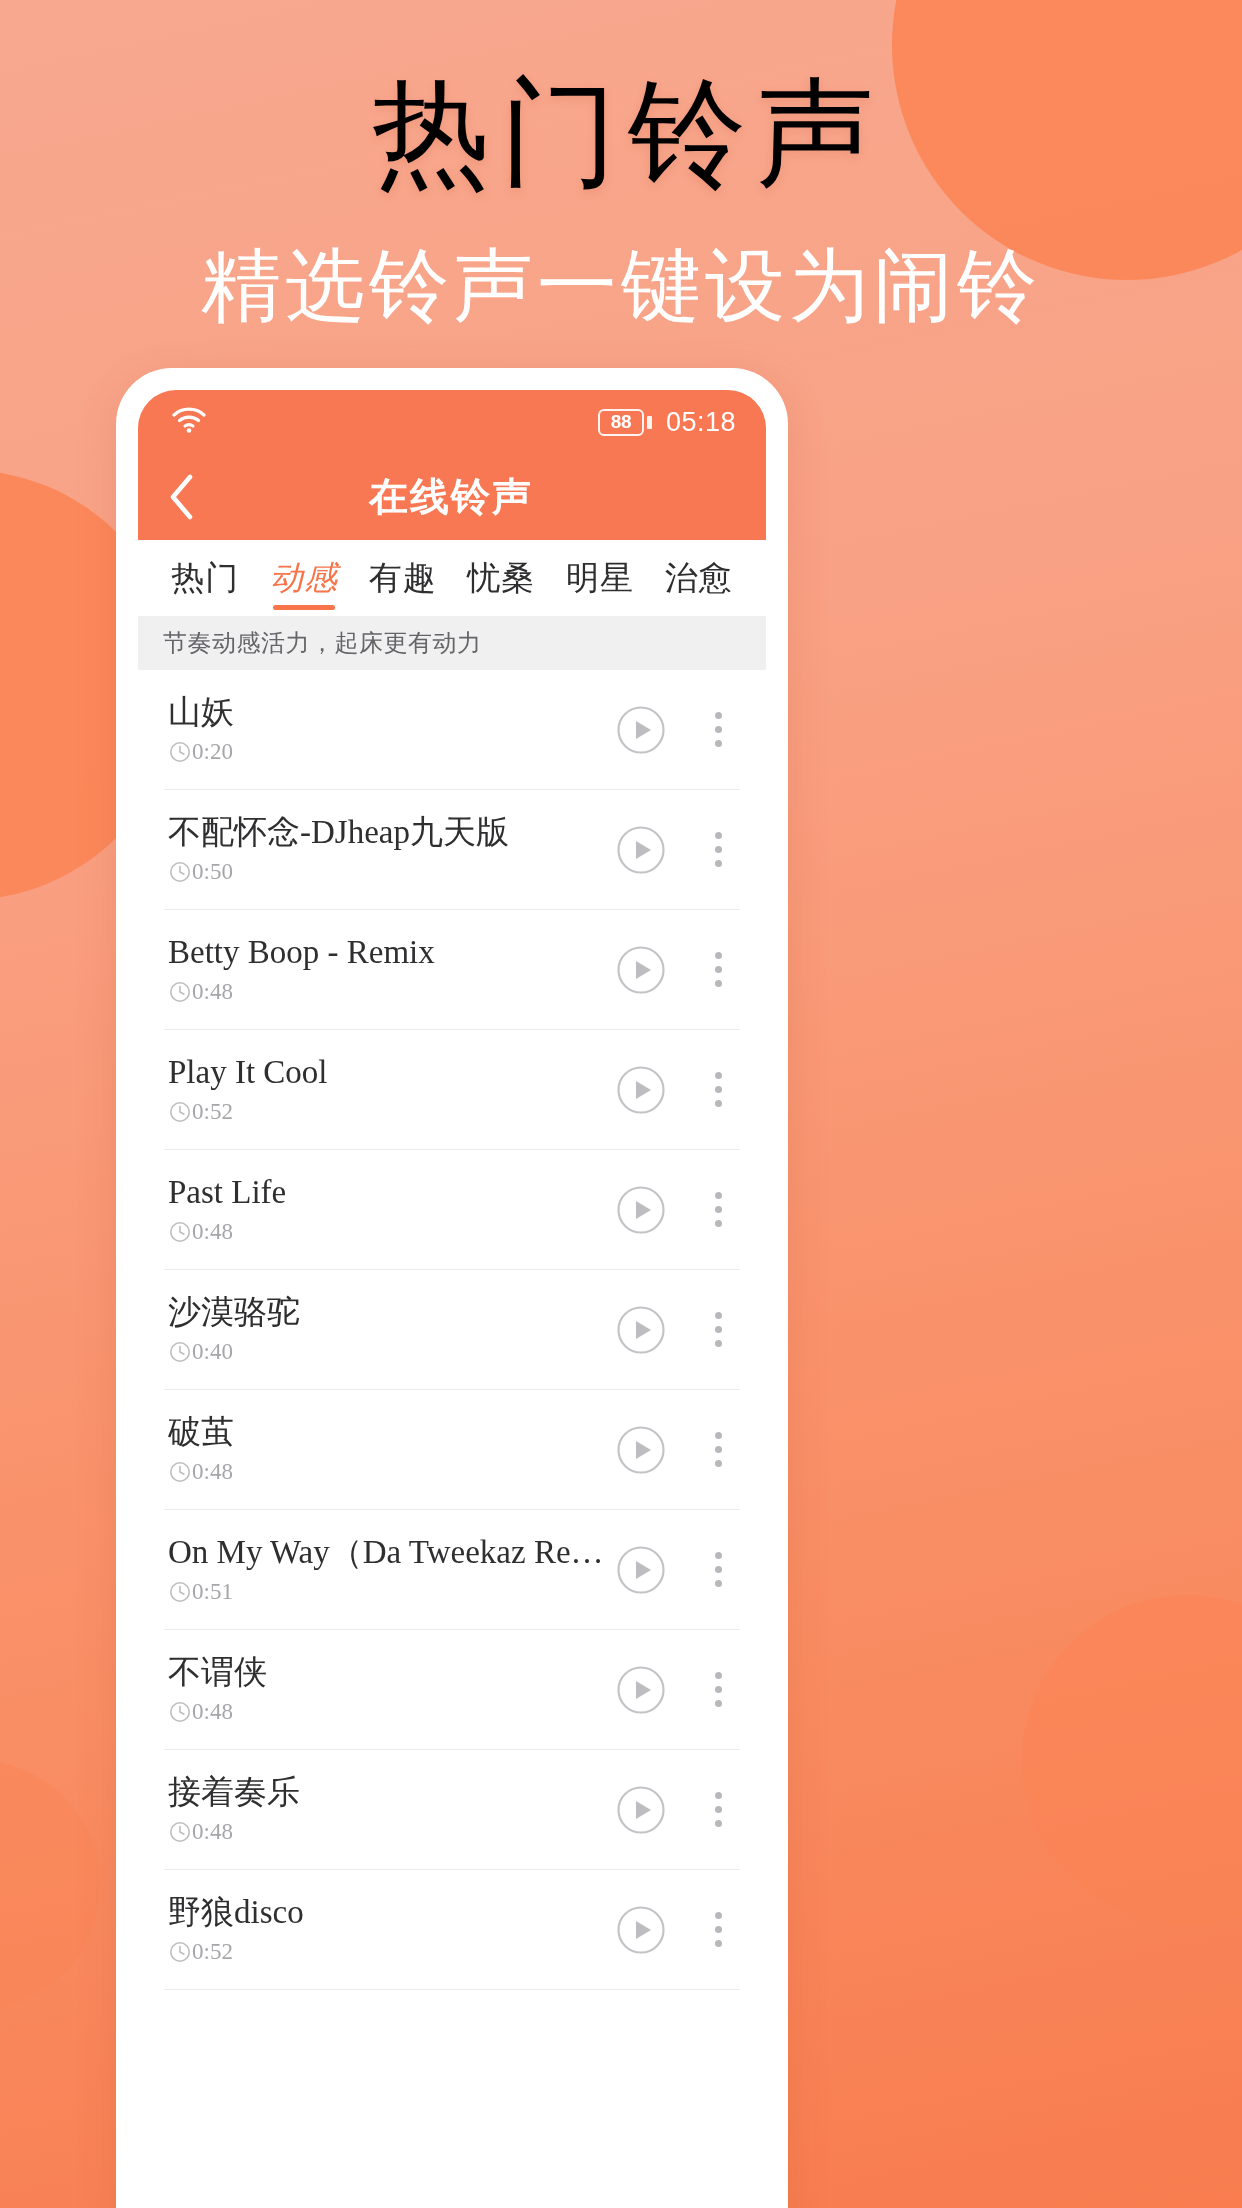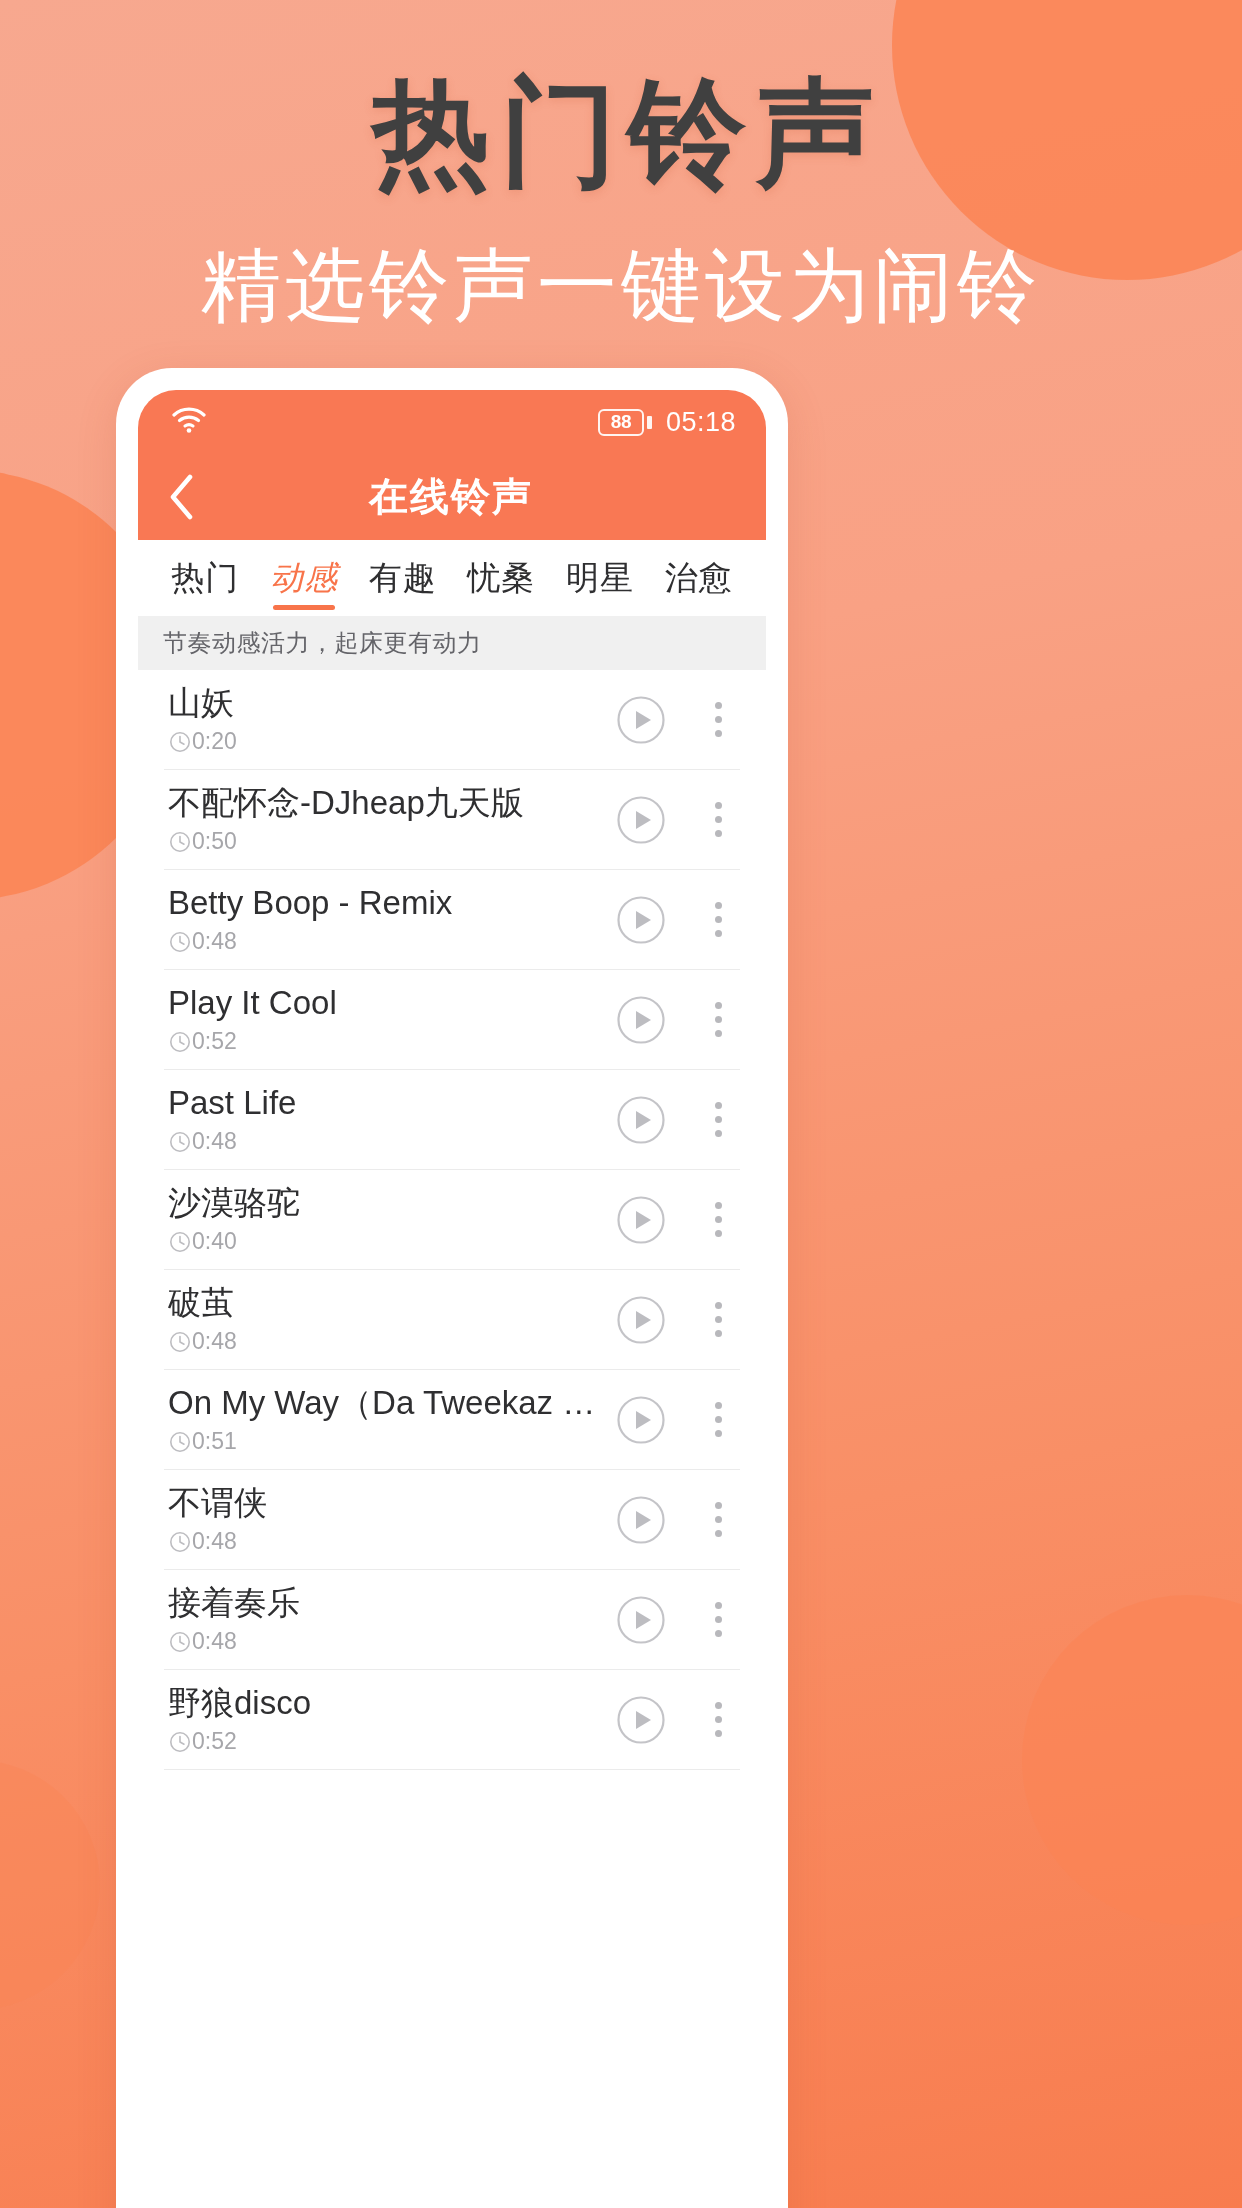--- a/index.html
+++ b/index.html
@@ -19,21 +19,21 @@
   }
   .blob { position:absolute; border-radius:50%; background:#FB8454; opacity:.85; }
   .blob.b1 { width:470px; height:470px; right:-120px; top:-190px; }
   .blob.b2 { width:430px; height:430px; left:-250px; top:470px; }
   .blob.b3 { width:330px; height:330px; right:-110px; top:1595px; opacity:.55; }
   .blob.b4 { width:250px; height:250px; left:-150px; top:1760px; opacity:.4; }
 
   
   #hero { position:absolute; left:0; right:0; top:60px; text-align:center; }
   #hero .h1 {
-    color:#404040; font-size:118px; font-weight:bold; letter-spacing:10px;
+    color:#000000; font-size:118px; font-weight:normal; letter-spacing:10px;
     line-height:1.25; text-shadow:0 3px 10px rgba(200,80,40,.18);padding-left:14px;
   }
   #hero .h2 {
     color:#fff; font-size:80px; font-weight:300; letter-spacing:4px;
     margin-top:26px; line-height:1.3;
   }
 
   
   #phone {
     position:absolute; left:116px; top:368px;
@@ -108,23 +108,24 @@
   #banner {
     height:54px; background:#F0F0F0;
     display:flex; align-items:center;
     padding-left:25px;
     color:#646469; font-size:24px; letter-spacing:.5px;
   }
 
   
   #list { background:#fff; }
   .row {
-    height:100px; margin:0 26px;
+    height:120px; margin:0 26px;
     display:flex; align-items:center;
     border-bottom:1.5px solid #EBEBEB;
+    font-family:Liberation Serif, serif;
   }
   .row .info { flex:1; min-width:0; padding-left:4px; }
   .row .name {
     font-size:33px; color:#2f2f31; white-space:nowrap;
     overflow:hidden; text-overflow:ellipsis; line-height:1.15;
   }
   .row .dur {
     display:flex; align-items:center; 
     margin-top:7px; color:#A6A6AA; font-size:23px;
   }

